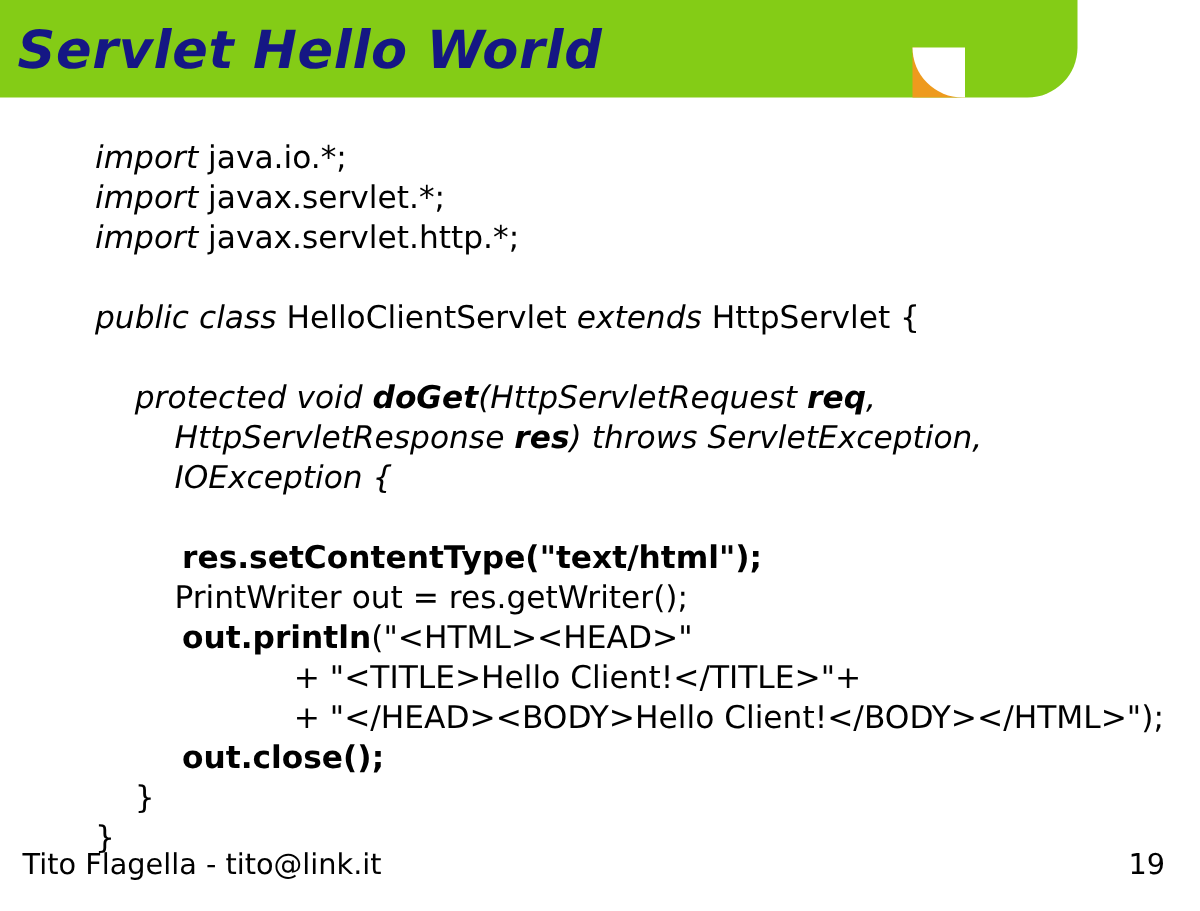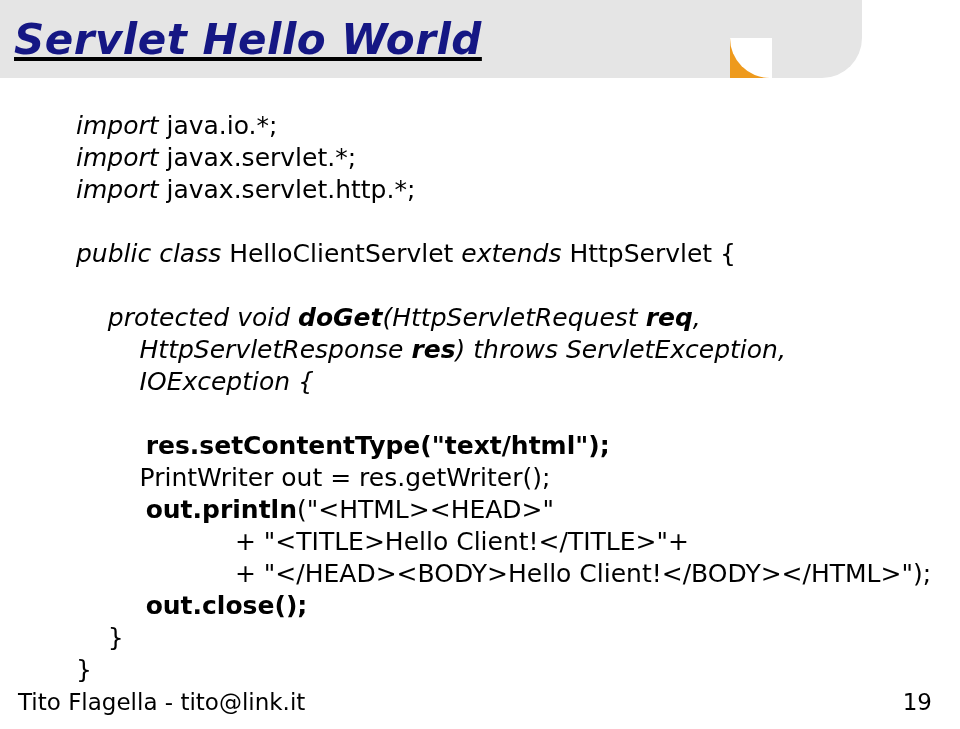--- a/index.html
+++ b/index.html
@@ -10,26 +10,25 @@
     font-family: "DejaVu Sans", "Verdana", sans-serif;
     position: relative;
     overflow: hidden;
   }
   .title-banner {
     position: absolute;
     top: 0;
     left: 0;
     width: 862px;
     height: 78px;
-    background: #e5e5e5;
+    background: #84cc16;
     border-bottom-right-radius: 40px;
     display: flex;
     align-items: center;
     padding-left: 14px;
-    text-decoration: underline;
   }
   .title-banner span {
     color: #151784;
     font-weight: 700;
     font-style: italic;
     font-size: 42px;
     letter-spacing: 0.5px;
   }
   .tab-bit {
     position: absolute;
@@ -58,21 +57,21 @@
     line-height: 1.28;
     color: #000000;
     white-space: pre;
     font-family: "DejaVu Sans", "Verdana", sans-serif;
   }
   .code .i { font-style: italic; }
   .code .b { font-weight: 700; }
   .code .bi { font-weight: 700; font-style: italic; }
   .footer {
     position: absolute;
-    bottom: 14px;
+    bottom: 24px;
     left: 18px;
     right: 28px;
     display: flex;
     justify-content: space-between;
     align-items: baseline;
     font-size: 23px;
     color: #000000;
   }
 </style>
 </head>

